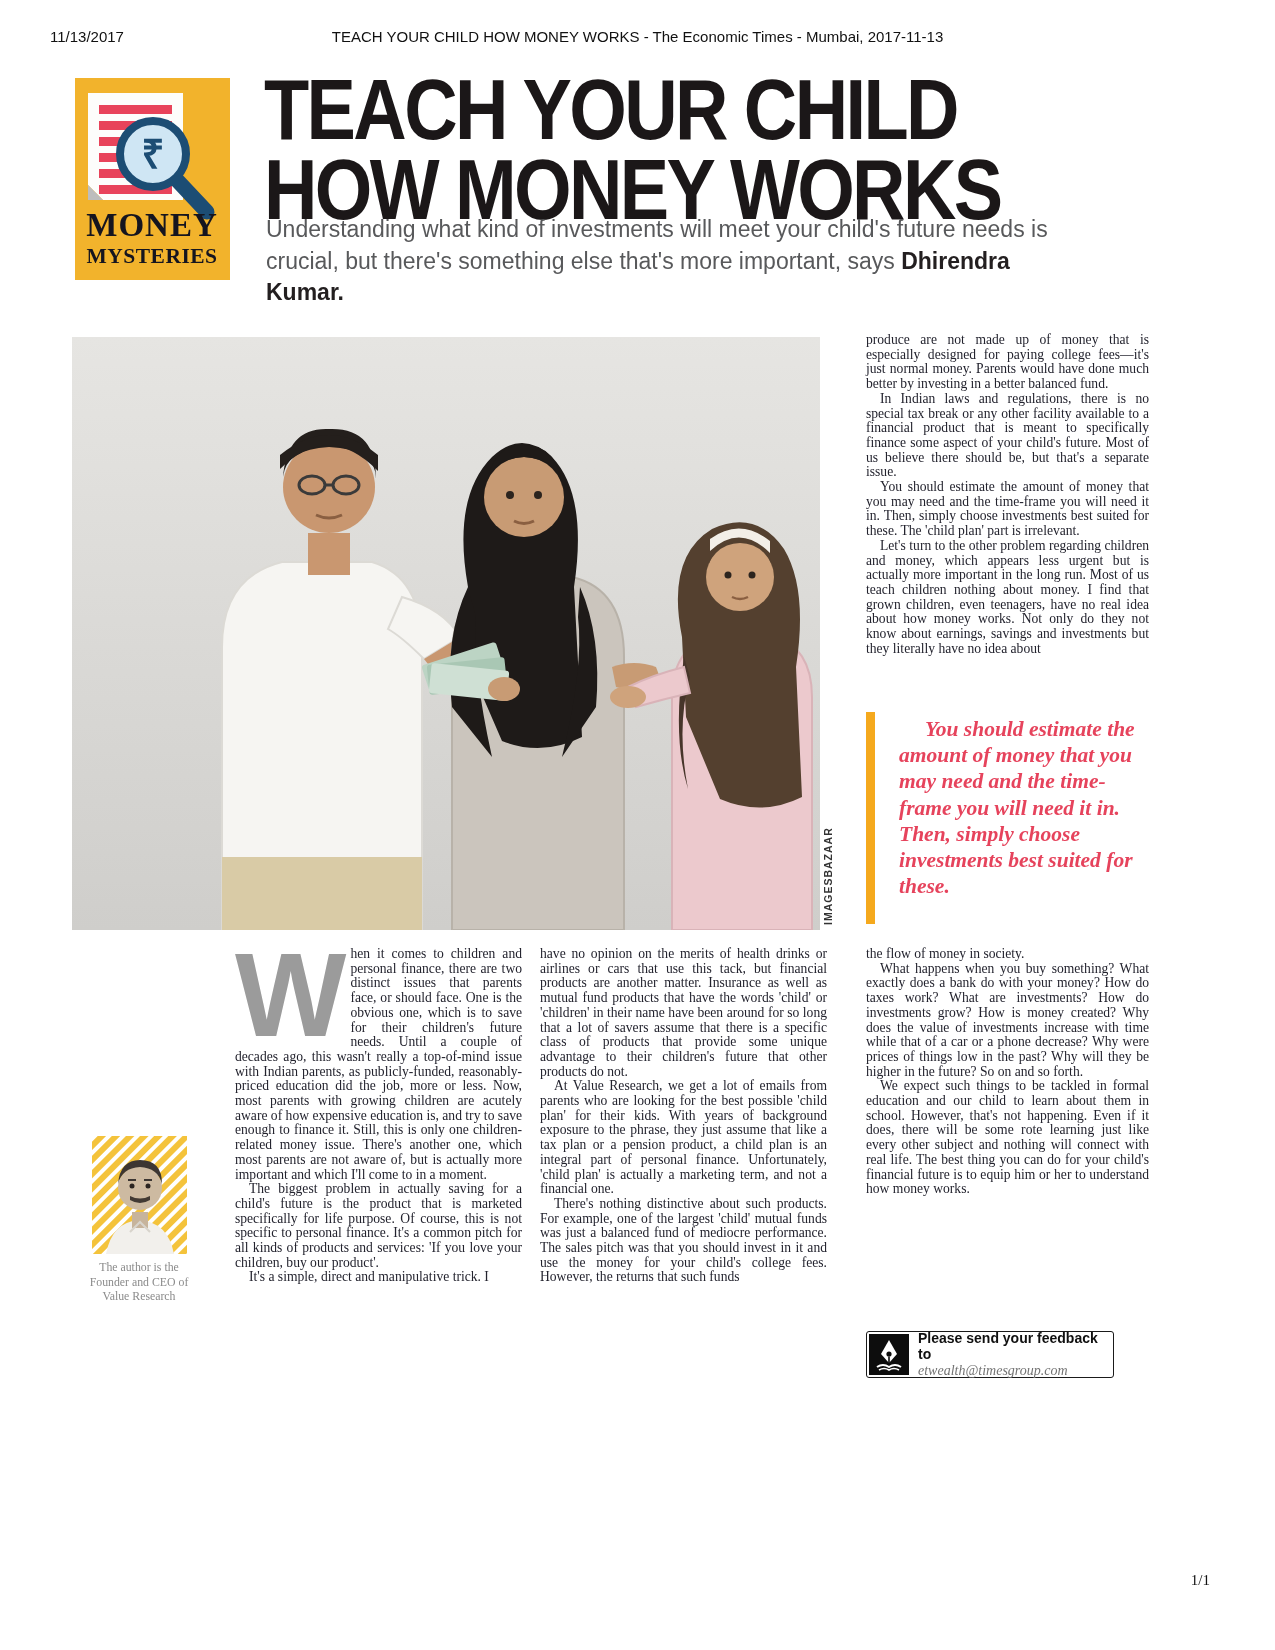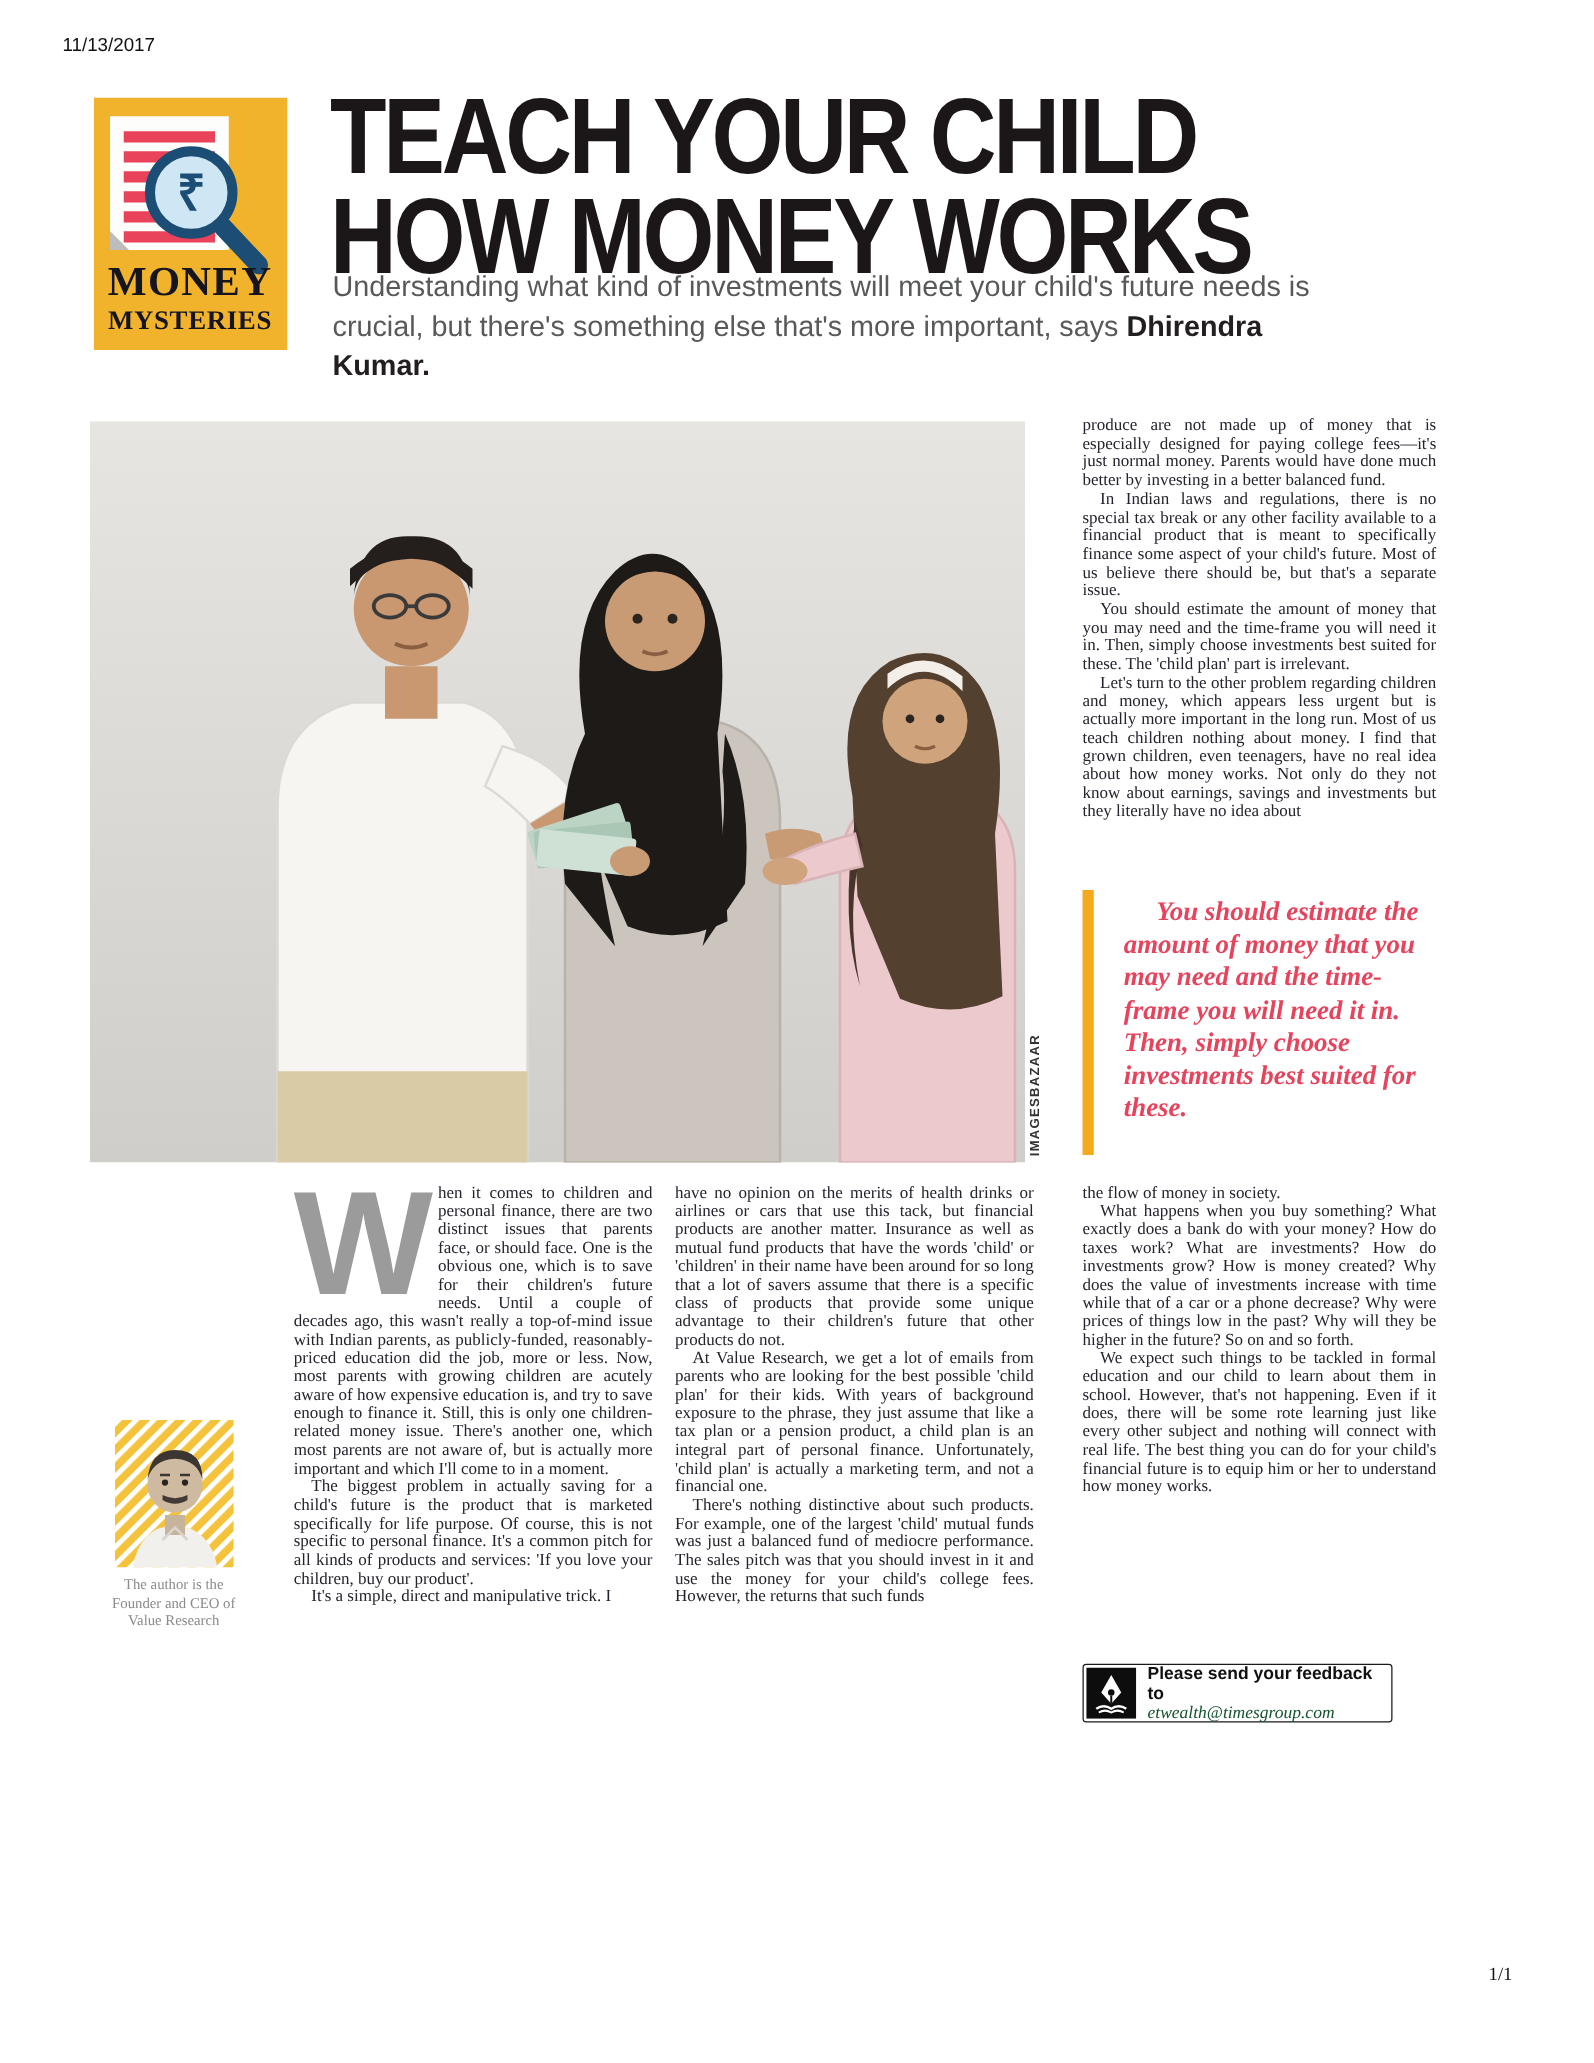--- a/index.html
+++ b/index.html
@@ -48,28 +48,29 @@
   .author-photo{position:absolute;left:92px;top:1136px;width:95px;height:118px;}
   .author-caption{position:absolute;left:80px;top:1260px;width:118px;text-align:center;
                   font-size:11.8px;line-height:1.25;color:#8b8b8b;}
 
   
   .feedback{position:absolute;left:866px;top:1331px;width:248px;height:47px;border:1.5px solid #1a1a1a;
             border-radius:3px;display:flex;align-items:center;box-sizing:border-box;background:#fff;}
   .feedback .pen{flex:0 0 40px;height:41px;margin-left:2px;}
   .feedback .ftext{margin-left:9px;}
   .feedback .flabel{font-family:"Liberation Sans",sans-serif;font-weight:bold;font-size:14px;color:#101010;line-height:1.15;}
-  .feedback .femail{font-style:italic;font-size:14px;color:#14532d;line-height:1.15;font-family:Liberation Serif, serif;}
+  .feedback .femail{font-style:italic;font-size:14px;color:#737373;line-height:1.15;font-family:Liberation Serif, serif;}
 </style>
 </head>
 <body>
 
 <div class="page">
 
   <div class="print-header-date">11/13/2017</div>
+  <div class="print-header-title">TEACH YOUR CHILD HOW MONEY WORKS - The Economic Times - Mumbai, 2017-11-13</div>
 
   <div class="logo-box">
     <svg width="155" height="202" viewBox="0 0 155 202">
       <rect x="0" y="0" width="155" height="202" fill="#F2B32C"></rect>
 
       <polygon points="13,15 108,15 108,122 28,122 13,107" fill="#fdfdfb"></polygon>
       <polygon points="13,107 28,122 13,122" fill="#bdbdbd"></polygon>
       <g fill="#E8435A">
         <rect x="24" y="27" width="73" height="9"></rect>
         <rect x="24" y="43" width="73" height="9"></rect>

